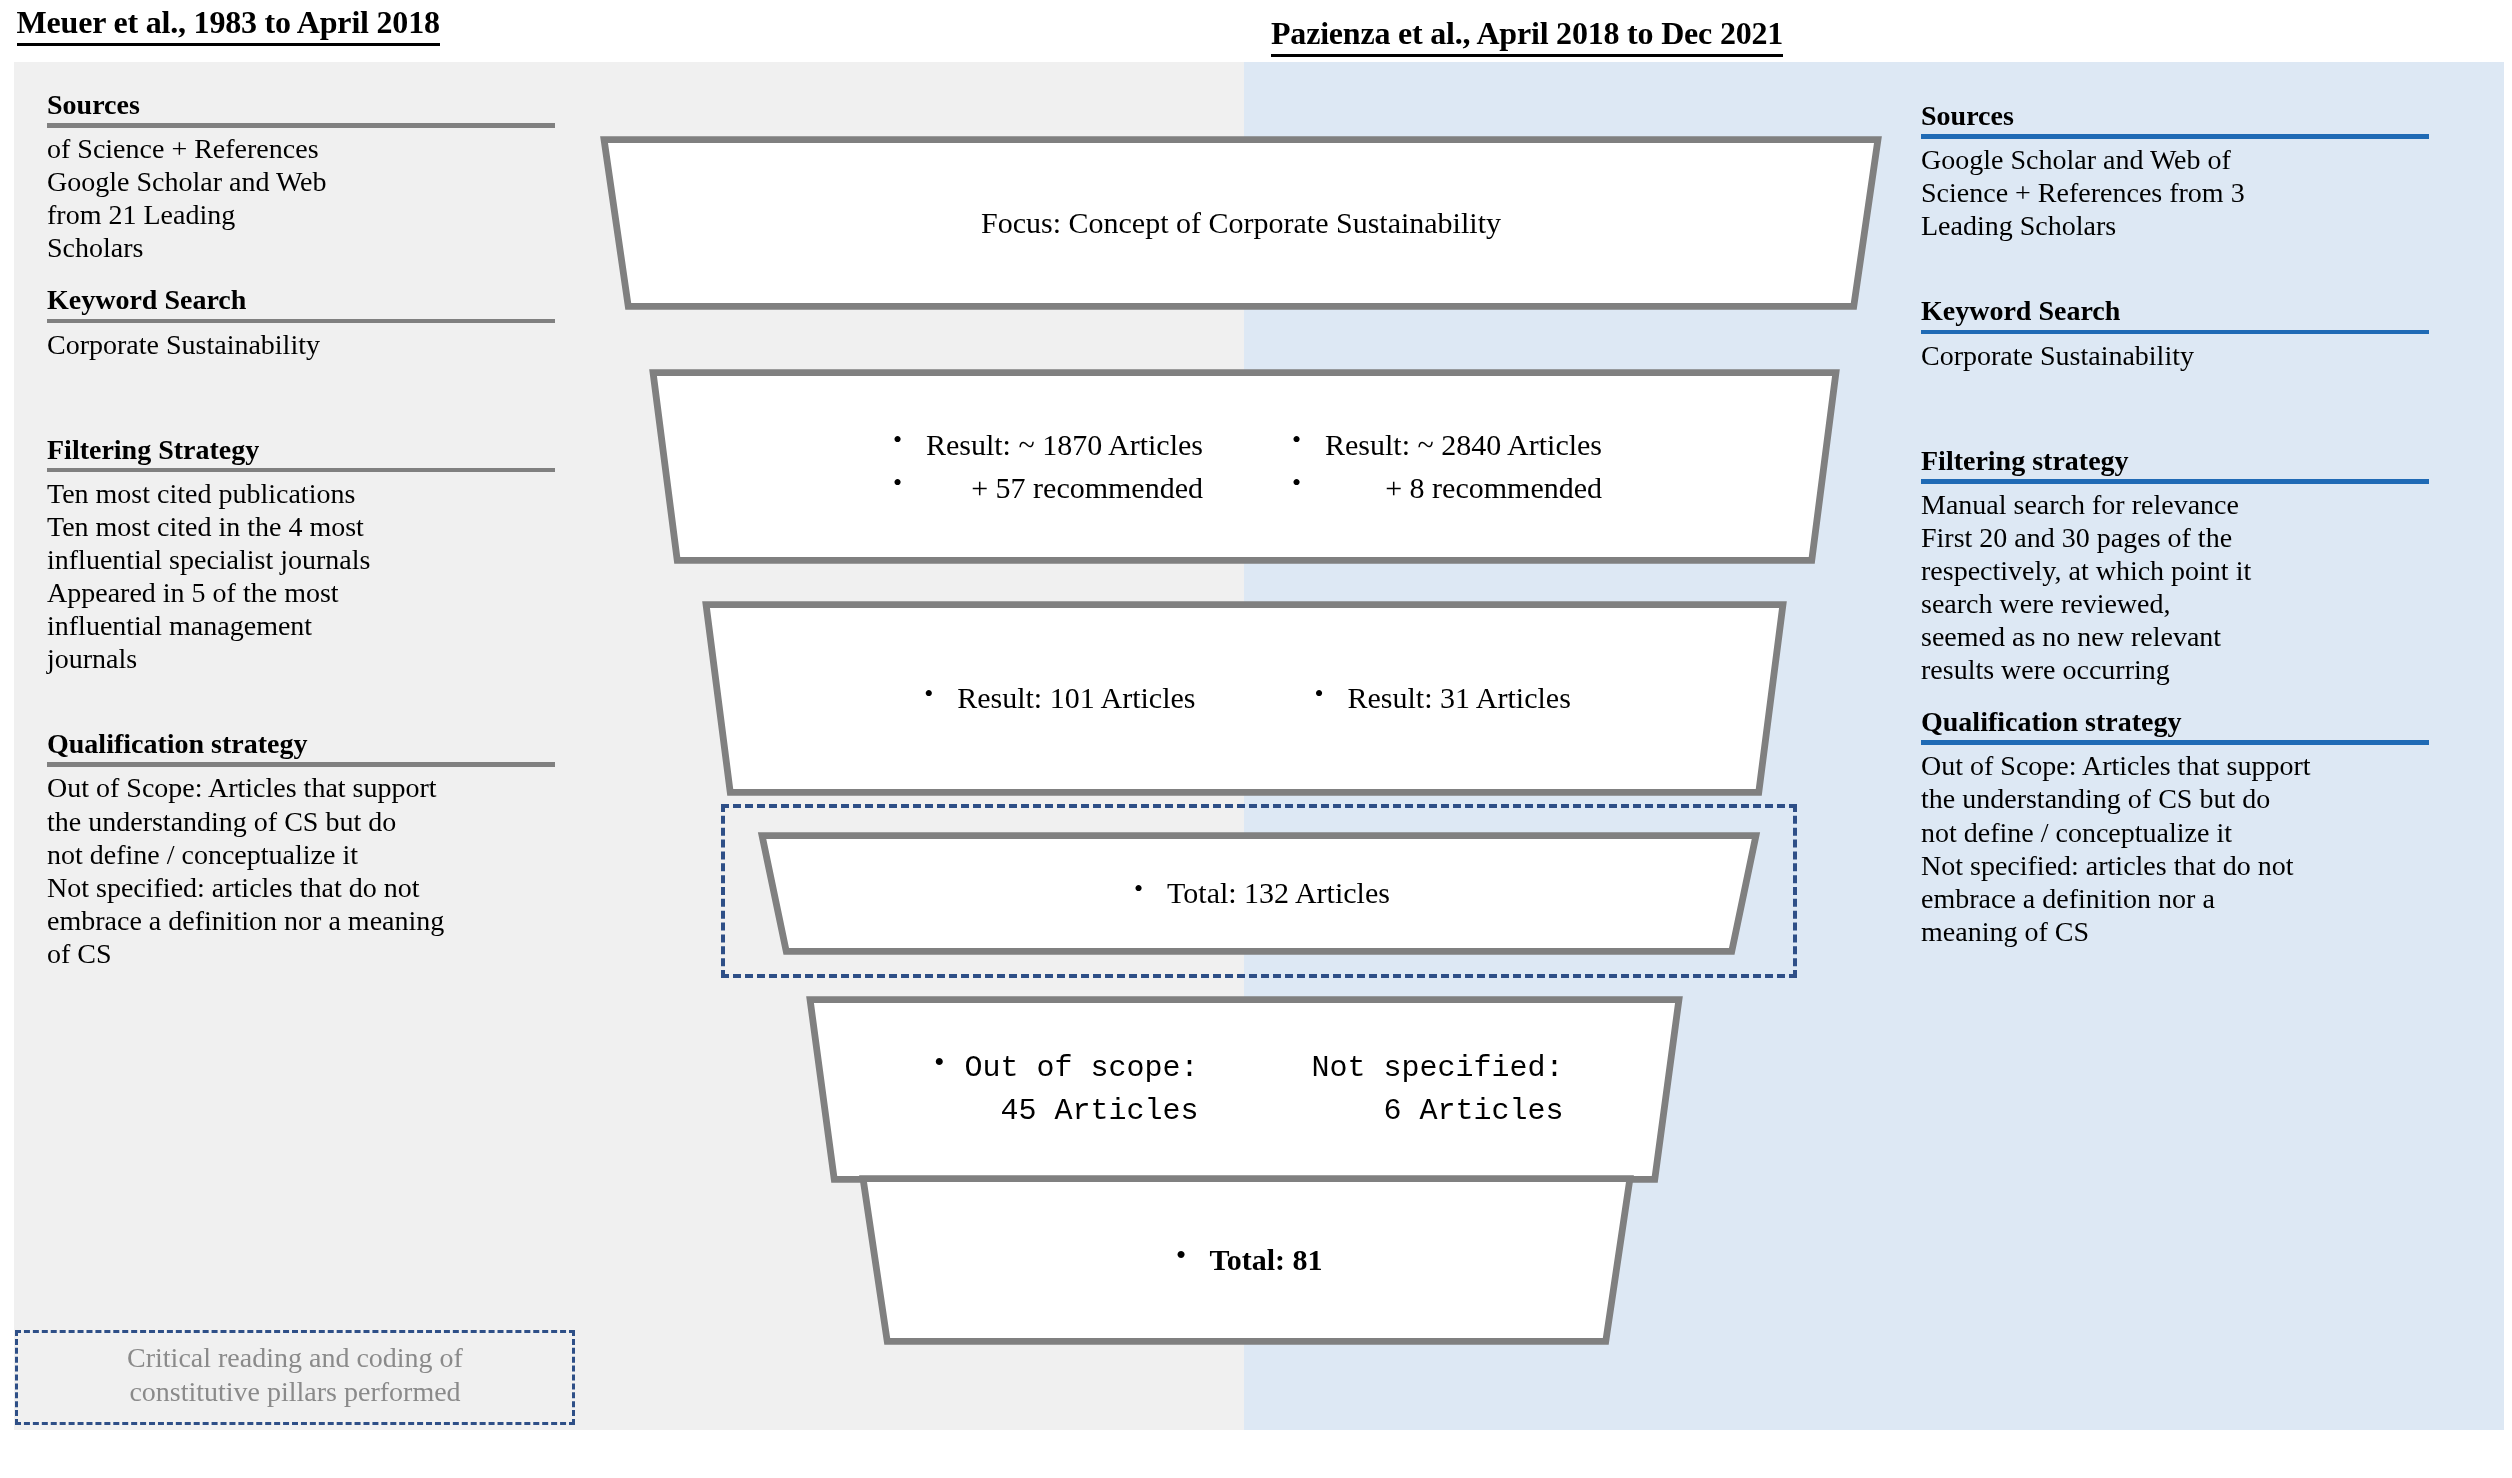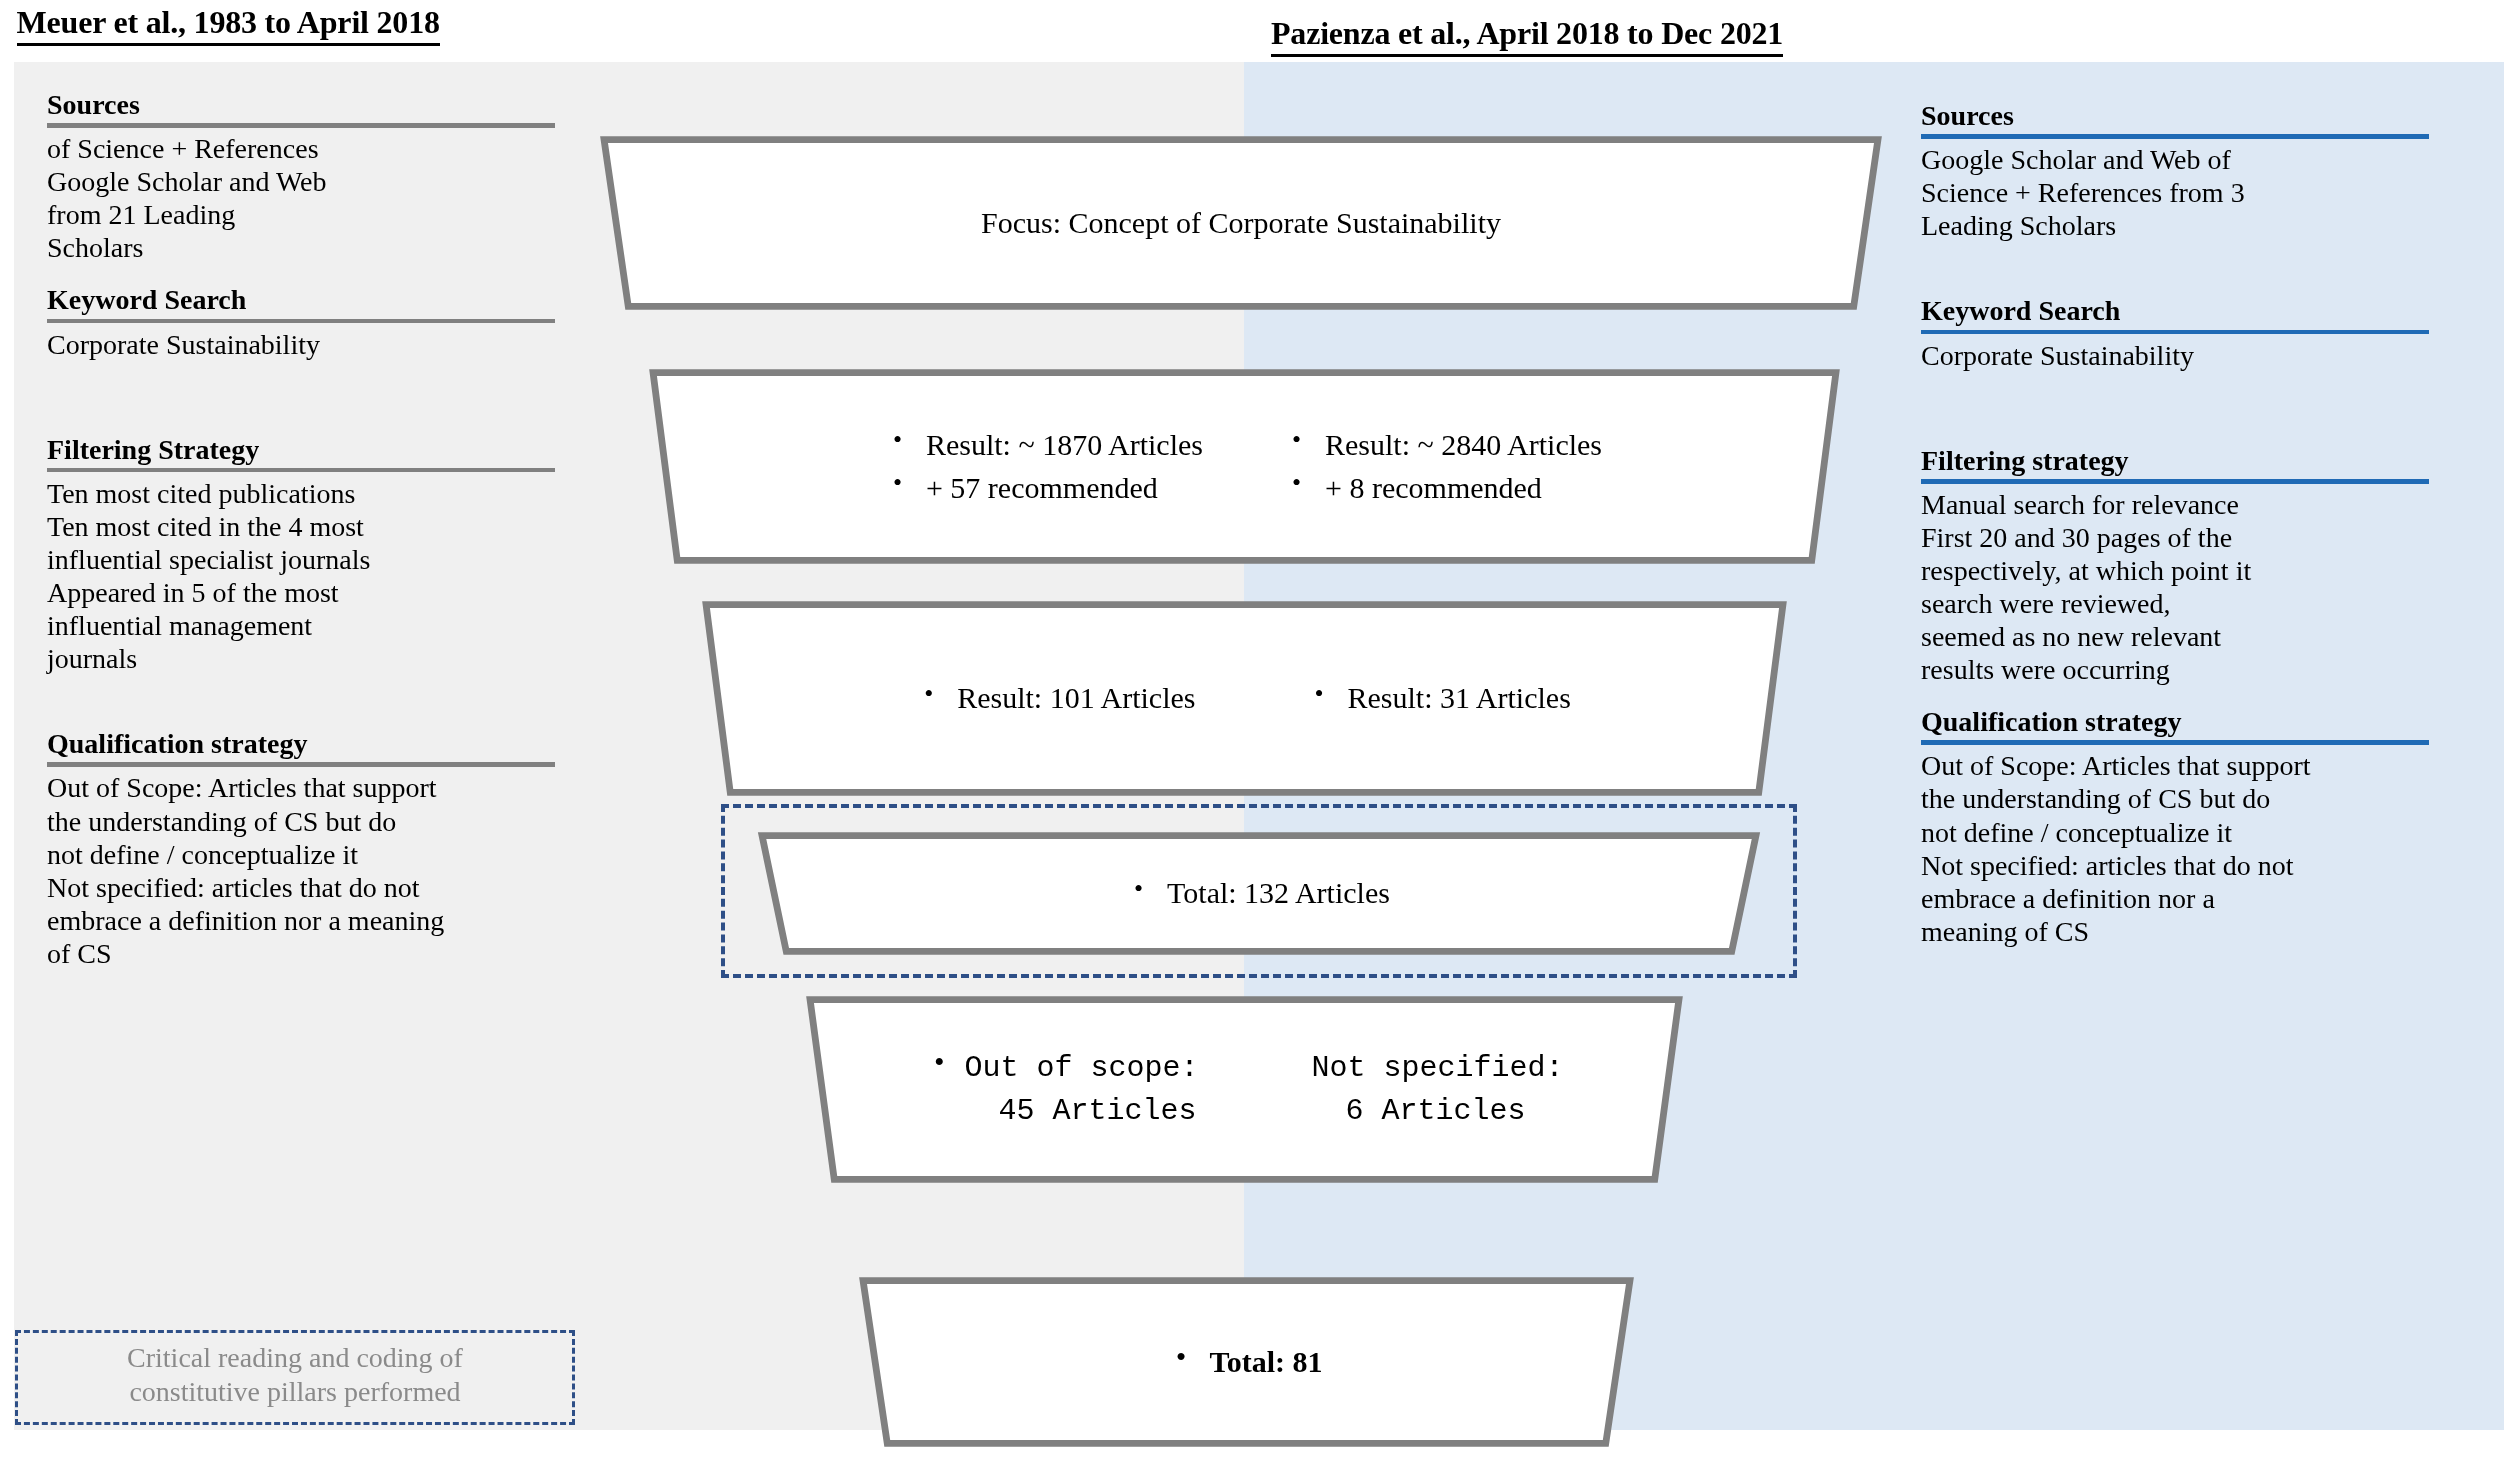--- a/index.html
+++ b/index.html
@@ -93,21 +93,21 @@
   .trap .center-text{
     font-size:30px;
     white-space:nowrap;
   }
   .two-col{
     display:flex;
     width:100%;
     justify-content:center;
     gap:83px;
   }
-  .bullets{font-size:30px;line-height:1.42;}
+  .bullets{font-size:30px;line-height:1.42;text-align:right;}
   .bullets .bl{
     display:block;
     white-space:nowrap;
     position:relative;
     padding-left:39px;
   }
   .bullets .bl::before{
     content:"\2022";
     position:absolute;
     left:6px;
@@ -327,21 +327,21 @@
             <span class="sub">45 Articles</span>
           </div>
           <div class="bullets">
             <span class="nb">Not specified:</span>
             <span class="sub">6 Articles</span>
           </div>
         </div>
       </div>
     </div>
 
-    <div class="trap" id="trap-6" style="left:857px;top:1276px;width:779px;height:172px;">
+    <div class="trap" id="trap-6" style="left:857px;top:1174px;width:779px;height:172px;">
       <svg viewBox="0 0 1030 228" preserveAspectRatio="none">
         <polygon points="8,6 1022,6 990,222 40,222" fill="#ffffff" stroke="#808080" stroke-width="9"></polygon>
       </svg>
       <div class="content">
         <div class="bullets">
           <span class="bl bold">Total: 81</span>
         </div>
       </div>
     </div>
 

